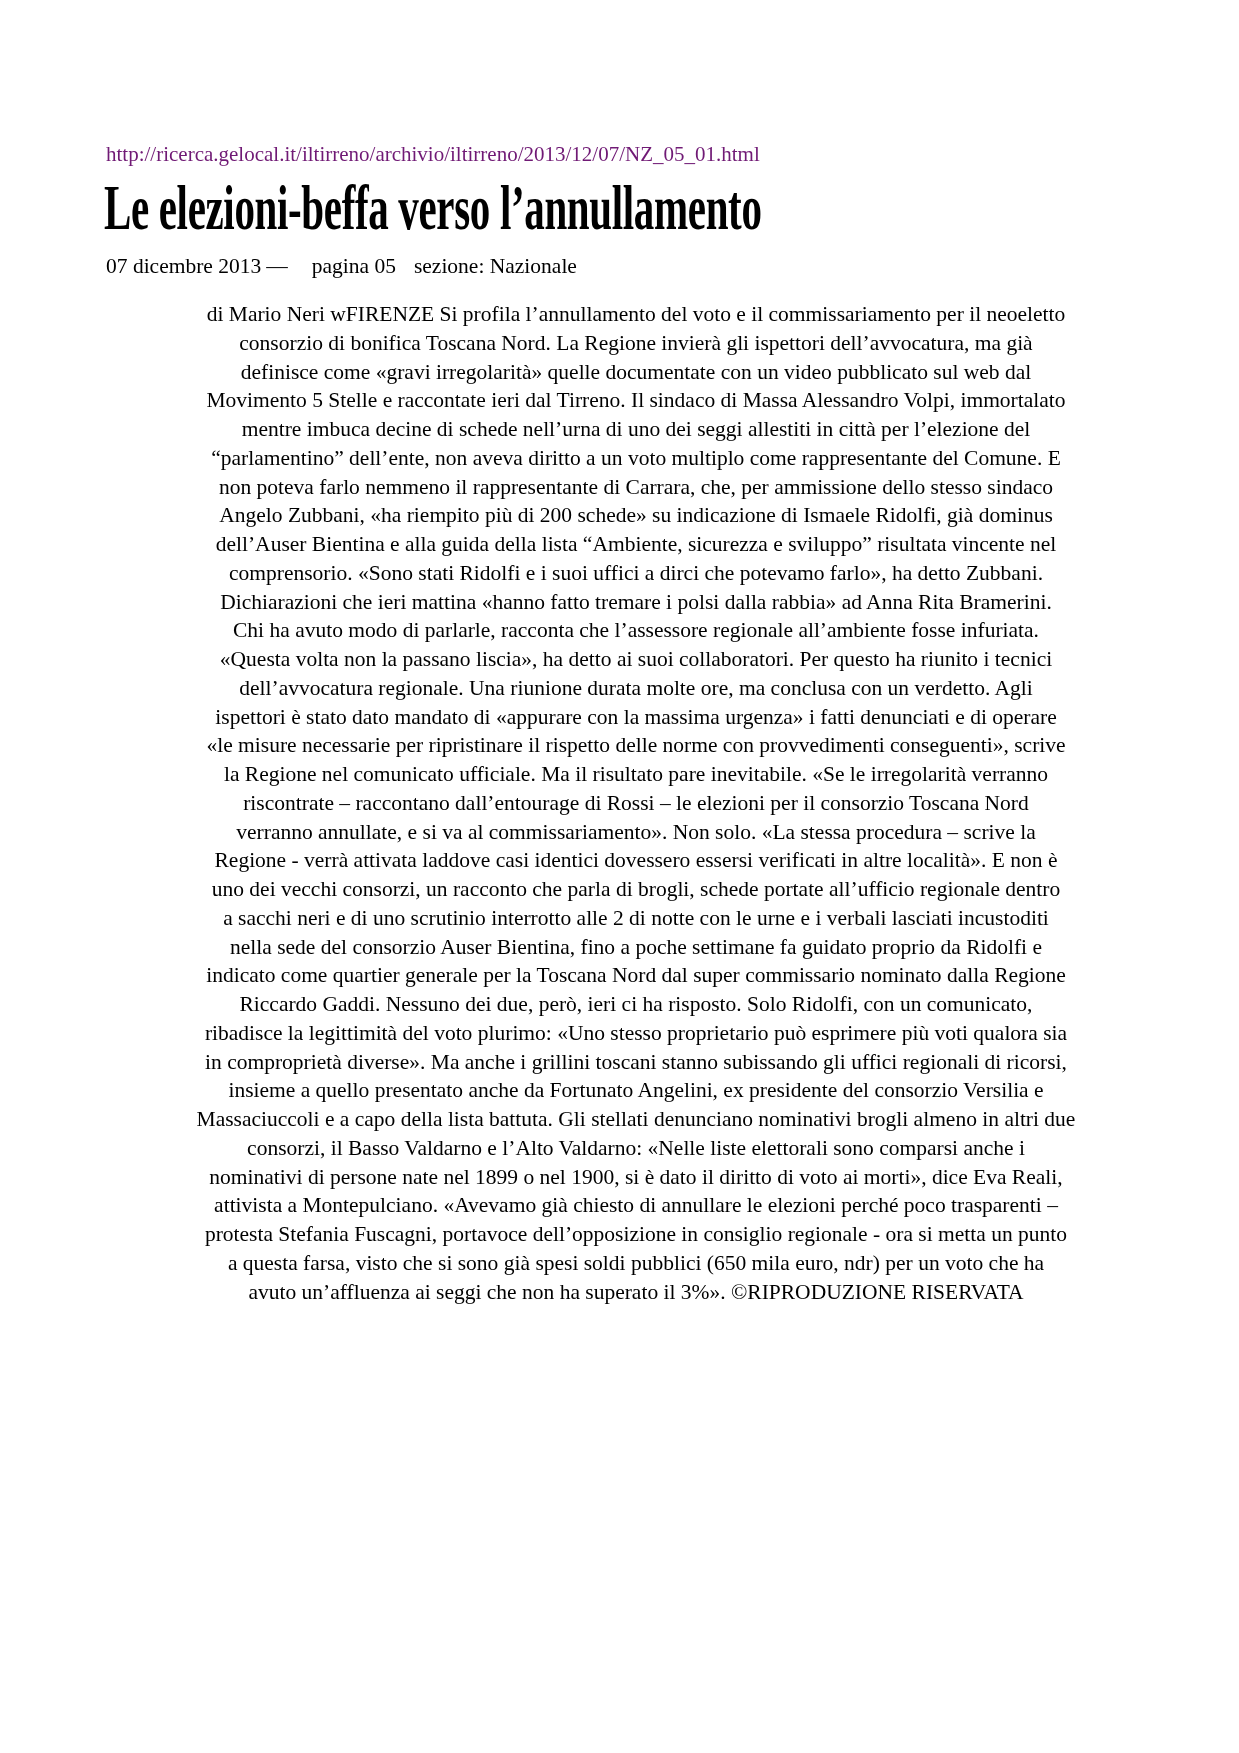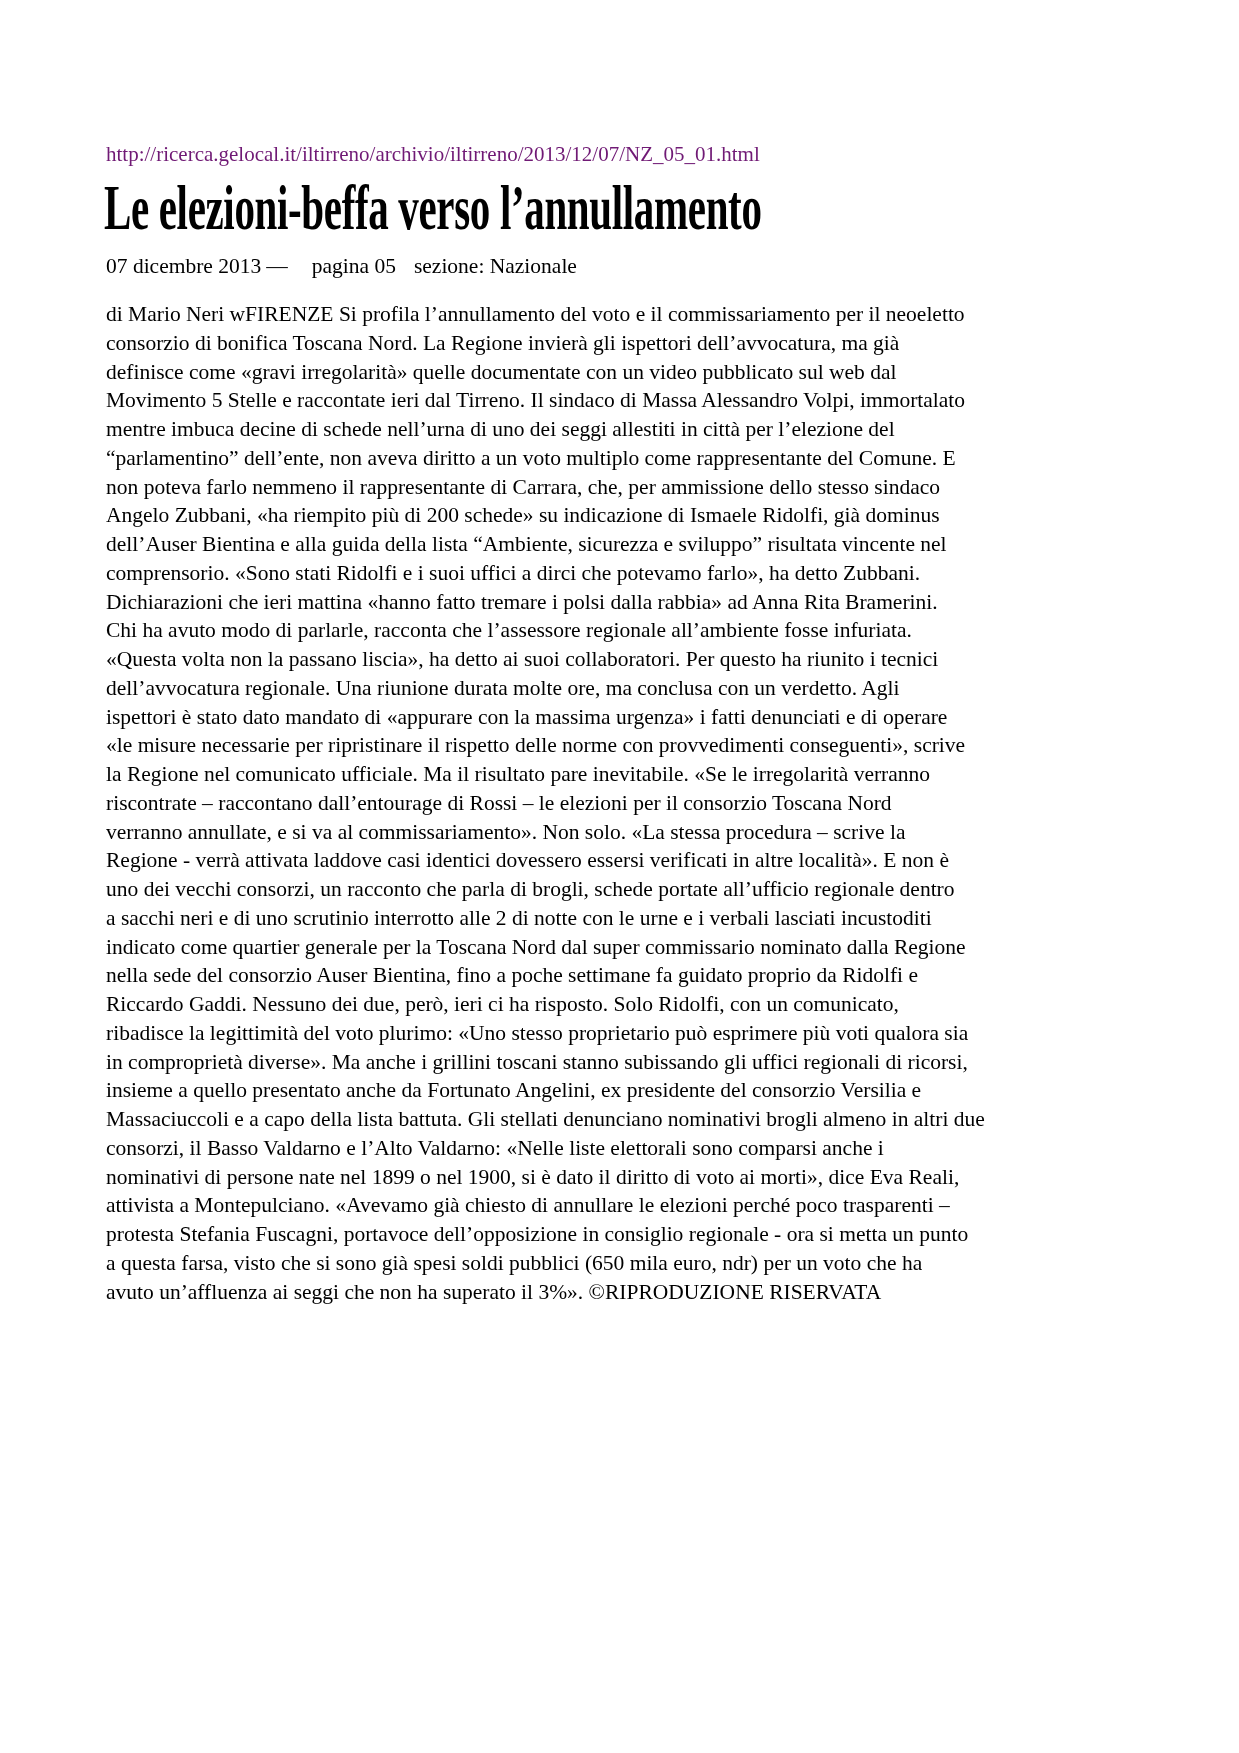--- a/index.html
+++ b/index.html
@@ -60,20 +60,21 @@
   .article-body {
     position: absolute;
     left: 106px;
     top: 300px;
     width: 1060px;
     font-size: 21.5px;
     line-height: 28.75px;
   }
   .article-body .line {
     white-space: nowrap;
+    text-align: center;
   }
 </style>
 </head>
 <body>
 
 <div class="page">
 
   <div class="source-url">http://ricerca.gelocal.it/iltirreno/archivio/iltirreno/2013/12/07/NZ_05_01.html</div>
 
   <h1 class="article-title">Le elezioni-beffa verso l’annullamento</h1>
@@ -98,22 +99,22 @@
       <div class="line">«Questa volta non la passano liscia», ha detto ai suoi collaboratori. Per questo ha riunito i tecnici</div>
       <div class="line">dell’avvocatura regionale. Una riunione durata molte ore, ma conclusa con un verdetto. Agli</div>
       <div class="line">ispettori è stato dato mandato di «appurare con la massima urgenza» i fatti denunciati e di operare</div>
       <div class="line">«le misure necessarie per ripristinare il rispetto delle norme con provvedimenti conseguenti», scrive</div>
       <div class="line">la Regione nel comunicato ufficiale. Ma il risultato pare inevitabile. «Se le irregolarità verranno</div>
       <div class="line">riscontrate – raccontano dall’entourage di Rossi – le elezioni per il consorzio Toscana Nord</div>
       <div class="line">verranno annullate, e si va al commissariamento». Non solo. «La stessa procedura – scrive la</div>
       <div class="line">Regione - verrà attivata laddove casi identici dovessero essersi verificati in altre località». E non è</div>
       <div class="line">uno dei vecchi consorzi, un racconto che parla di brogli, schede portate all’ufficio regionale dentro</div>
       <div class="line">a sacchi neri e di uno scrutinio interrotto alle 2 di notte con le urne e i verbali lasciati incustoditi</div>
+      <div class="line">nella sede del consorzio Auser Bientina, fino a poche settimane fa guidato proprio da Ridolfi e</div>
       <div class="line">indicato come quartier generale per la Toscana Nord dal super commissario nominato dalla Regione</div>
-      <div class="line">nella sede del consorzio Auser Bientina, fino a poche settimane fa guidato proprio da Ridolfi e</div>
       <div class="line">Riccardo Gaddi. Nessuno dei due, però, ieri ci ha risposto. Solo Ridolfi, con un comunicato,</div>
       <div class="line">ribadisce la legittimità del voto plurimo: «Uno stesso proprietario può esprimere più voti qualora sia</div>
       <div class="line">in comproprietà diverse». Ma anche i grillini toscani stanno subissando gli uffici regionali di ricorsi,</div>
       <div class="line">insieme a quello presentato anche da Fortunato Angelini, ex presidente del consorzio Versilia e</div>
       <div class="line">Massaciuccoli e a capo della lista battuta. Gli stellati denunciano nominativi brogli almeno in altri due</div>
       <div class="line">consorzi, il Basso Valdarno e l’Alto Valdarno: «Nelle liste elettorali sono comparsi anche i</div>
       <div class="line">nominativi di persone nate nel 1899 o nel 1900, si è dato il diritto di voto ai morti», dice Eva Reali,</div>
       <div class="line">attivista a Montepulciano. «Avevamo già chiesto di annullare le elezioni perché poco trasparenti –</div>
       <div class="line">protesta Stefania Fuscagni, portavoce dell’opposizione in consiglio regionale - ora si metta un punto</div>
       <div class="line">a questa farsa, visto che si sono già spesi soldi pubblici (650 mila euro, ndr) per un voto che ha</div>

